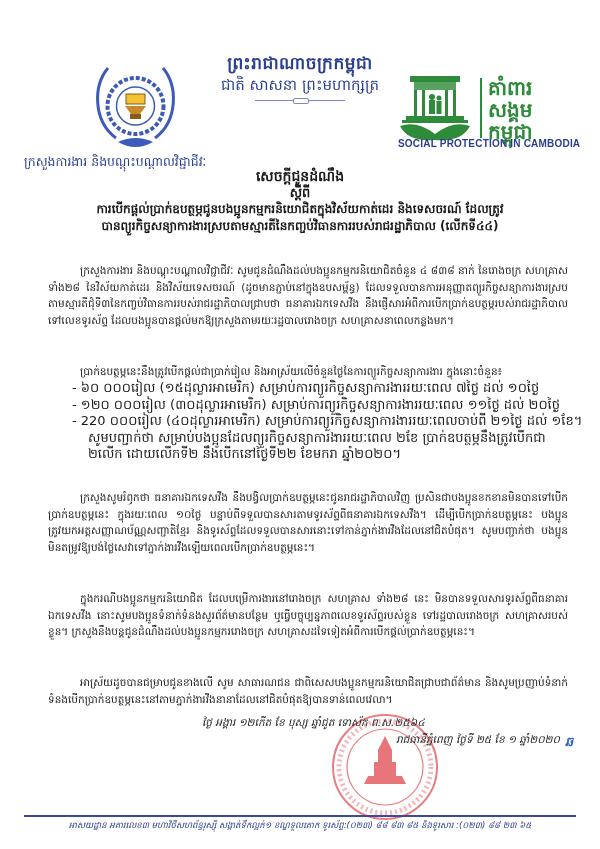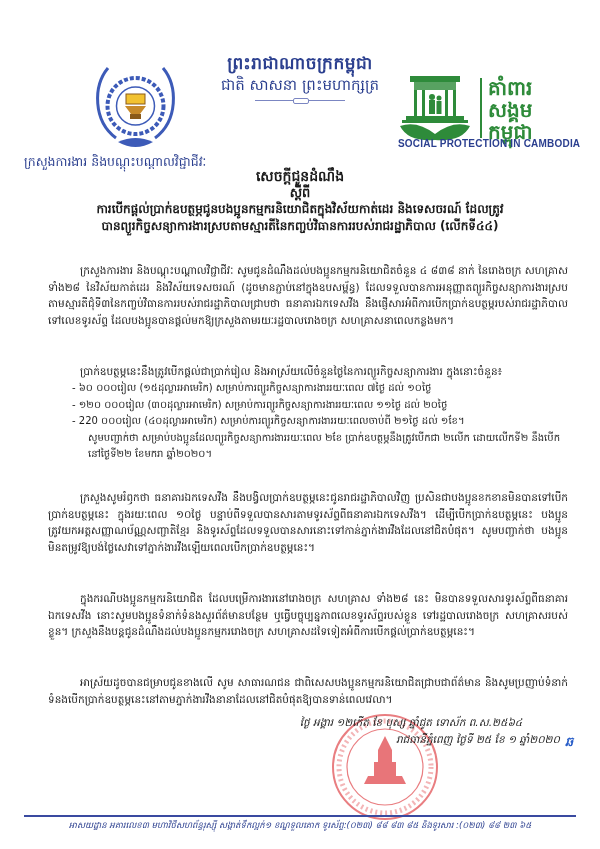--- a/index.html
+++ b/index.html
@@ -13,23 +13,23 @@
   .min-logo { left:88px; top:56px; width:95px; height:100px; }
   .sp-logo { left:392px; top:58px; width:205px; height:100px; }
   .sp-caption { left:398px; top:138px; font-size:10px; color:#2b3f8f; font-family:"Liberation Sans", sans-serif; letter-spacing:0.2px; font-weight:bold; }
   .ministry-label { left:24px; top:154px; font-size:12.5px; color:#2b3f8f; font-weight:normal; }
   .title-block { left:30px; top:167px; width:540px; text-align:center; }
   .title-block .t1 { font-size:14px; font-weight:bold; line-height:18px; }
   .title-block .t2 { font-size:13px; font-weight:bold; line-height:16px; }
   .title-block .t3 { font-size:12px; font-weight:bold; line-height:17px; }
   .body-text { left:48px; width:520px; font-size:10.5px; line-height:16.5px; text-align:justify; }
   .indent { text-indent:32px; }
-  .list { left:72px; width:496px; font-size:10px; line-height:16.5px; }
+  .list { left:72px; width:496px; font-size:13px; line-height:16.5px; }
   .list .li { white-space:nowrap; }
-  .date-lunar { left:226px; top:716px; width:370px; font-size:10.5px; font-style:italic; text-align:center; }
+  .date-lunar { left:202px; top:716px; width:370px; font-size:10.5px; font-style:italic; text-align:left; }
   .date-solar { left:260px; top:733px; width:300px; font-size:10.5px; font-style:italic; text-align:right; }
   .stamp { left:326px; top:712px; width:118px; height:110px; }
   .sig-mark { color:#2a5fc9; font-style:italic; font-weight:bold; }
   .hr { left:24px; top:815px; width:552px; height:2px; background:#3a4aa0; }
   .footer { left:24px; top:820px; width:552px; text-align:center; font-size:8.5px; font-style:italic; color:#2b3f8f; }
 </style>
 </head>
 <body>
 
 <div class="abs kingdom">

